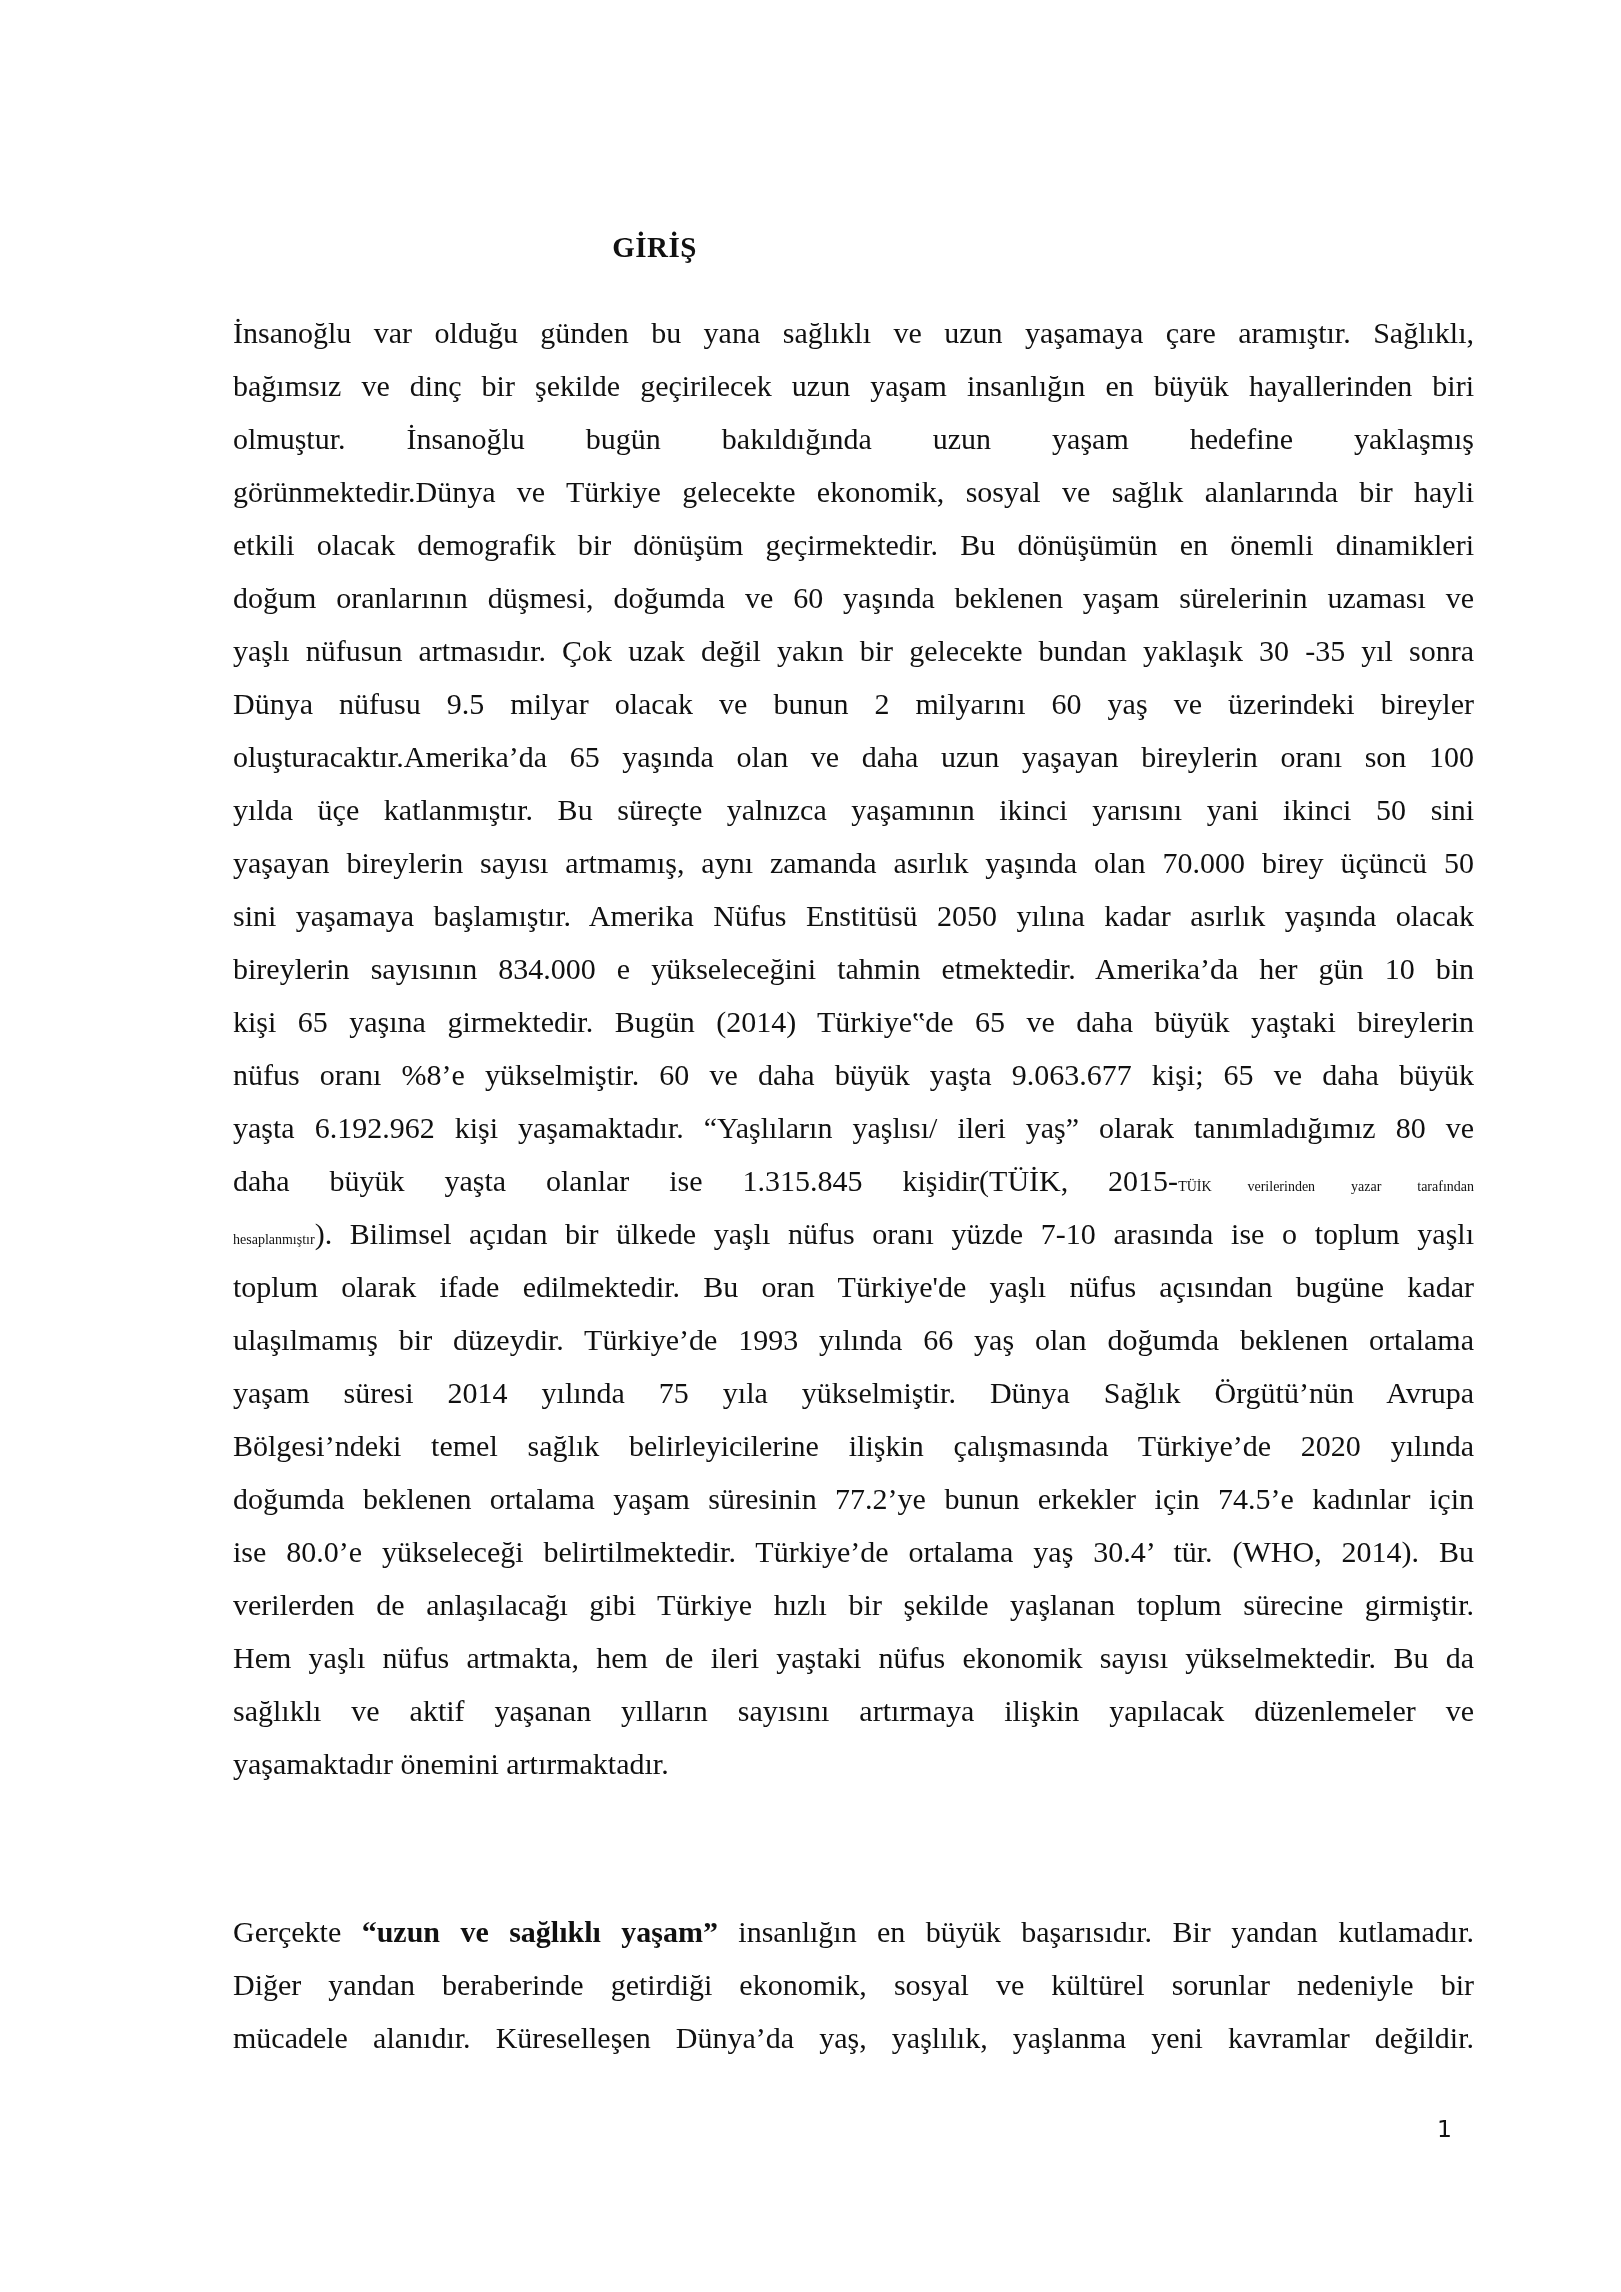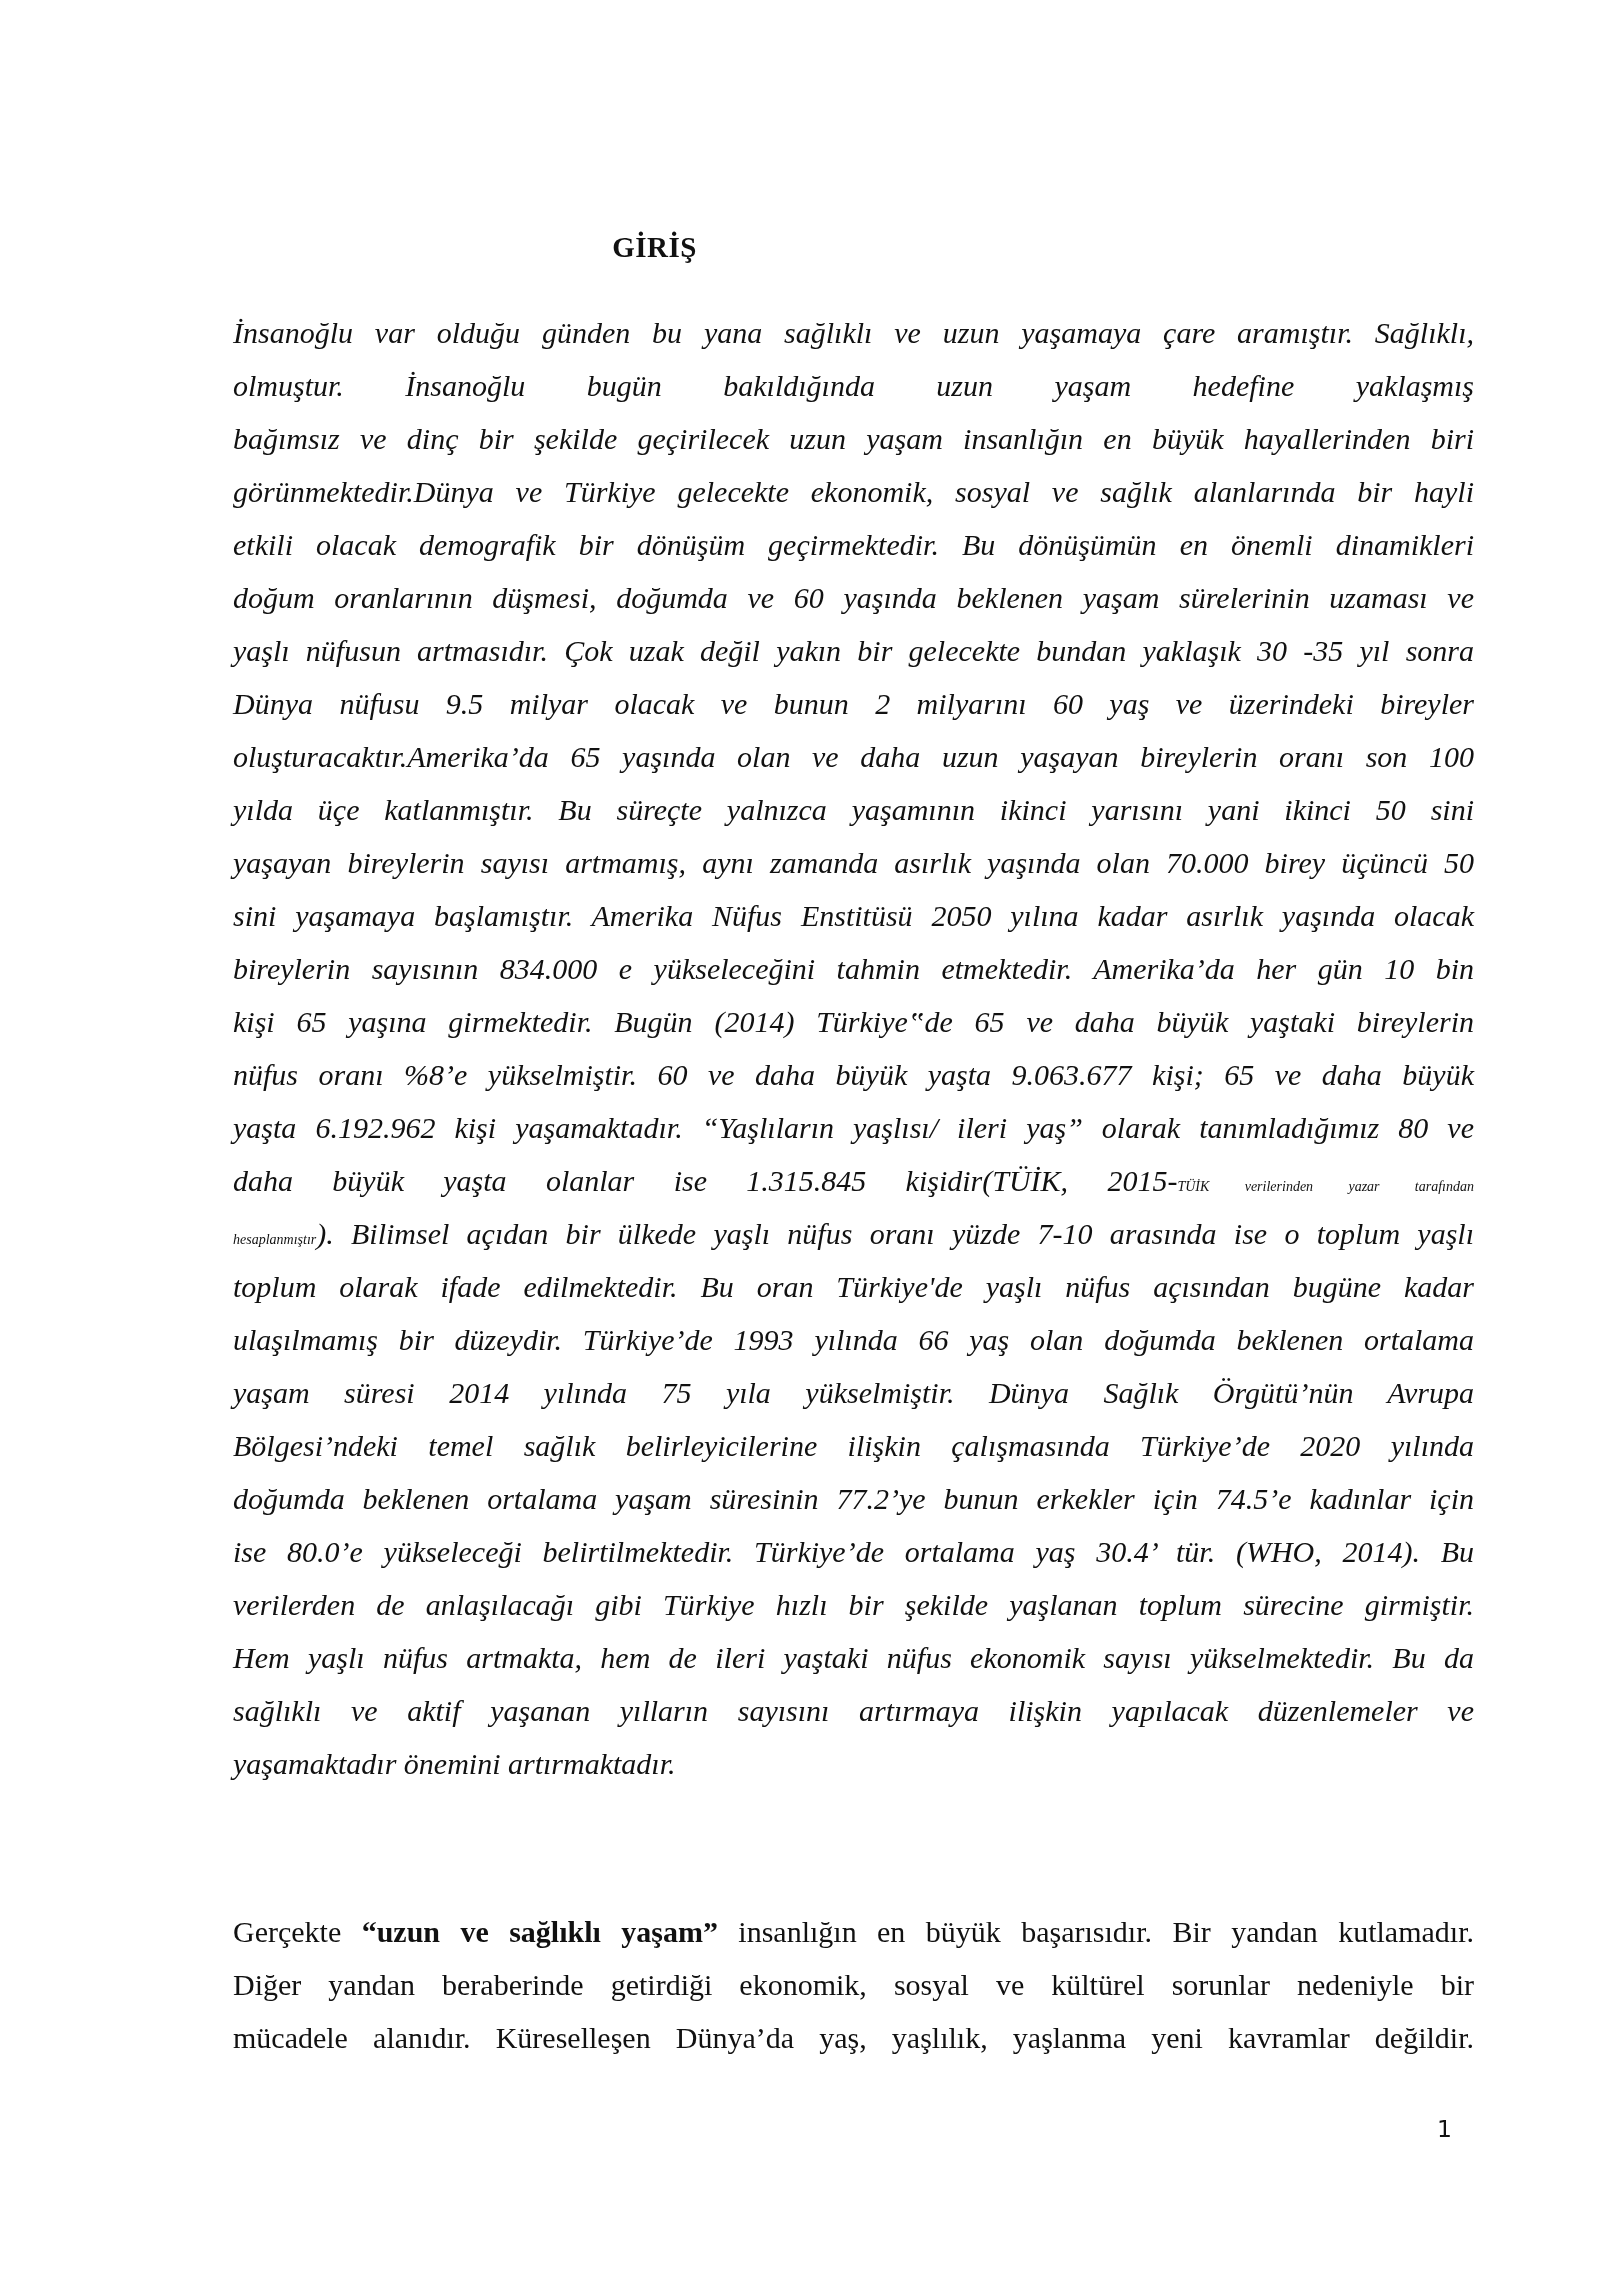--- a/index.html
+++ b/index.html
@@ -15,39 +15,39 @@
   }
   .body-text {
     position: absolute; left: 233px; width: 1241px;
     font-size: 30px; line-height: 53px;
   }
   .line {
     display: block; height: 53px; white-space: nowrap;
     text-align: justify; text-align-last: justify;
   }
   .line.last { text-align-last: left; }
-  .p1 { top: 306px; font-style: italic; }
+  .p1 { top: 306px; }
   .p2 { top: 1905px; }
   .small { font-size: 14px; }
   .b { font-weight: bold; }
   .page-number {
     position: absolute; top: 2115px; left: 1437px;
     font-family: "DejaVu Sans", "Liberation Sans", sans-serif; font-size: 23.5px;
   }
 </style>
 </head>
 <body>
 
 <div class="page">
   <div class="title">GİRİŞ</div>
 
   <div class="body-text p1">
     <span class="line">İnsanoğlu var olduğu günden bu yana sağlıklı ve uzun yaşamaya çare aramıştır. Sağlıklı,</span>
+    <span class="line">bağımsız ve dinç bir şekilde geçirilecek uzun yaşam insanlığın en büyük hayallerinden biri</span>
     <span class="line">olmuştur. İnsanoğlu bugün bakıldığında uzun yaşam hedefine yaklaşmış</span>
-    <span class="line">bağımsız ve dinç bir şekilde geçirilecek uzun yaşam insanlığın en büyük hayallerinden biri</span>
     <span class="line">görünmektedir.Dünya ve Türkiye gelecekte ekonomik,  sosyal ve sağlık alanlarında bir hayli</span>
     <span class="line">etkili olacak demografik bir dönüşüm geçirmektedir. Bu dönüşümün en önemli dinamikleri</span>
     <span class="line">doğum oranlarının düşmesi, doğumda ve 60 yaşında beklenen yaşam sürelerinin uzaması ve</span>
     <span class="line">yaşlı nüfusun artmasıdır. Çok uzak değil yakın bir gelecekte bundan yaklaşık 30 -35 yıl sonra</span>
     <span class="line">Dünya nüfusu 9.5 milyar olacak ve bunun 2 milyarını 60 yaş ve üzerindeki bireyler</span>
     <span class="line">oluşturacaktır.Amerika’da 65 yaşında olan ve daha uzun yaşayan bireylerin oranı son 100</span>
     <span class="line">yılda üçe katlanmıştır. Bu süreçte yalnızca yaşamının ikinci yarısını yani ikinci 50 sini</span>
     <span class="line">yaşayan bireylerin sayısı artmamış, aynı zamanda asırlık yaşında olan 70.000 birey üçüncü 50</span>
     <span class="line">sini yaşamaya başlamıştır. Amerika Nüfus Enstitüsü 2050 yılına kadar asırlık yaşında olacak</span>
     <span class="line">bireylerin sayısının 834.000 e yükseleceğini tahmin etmektedir. Amerika’da her gün 10 bin</span>

